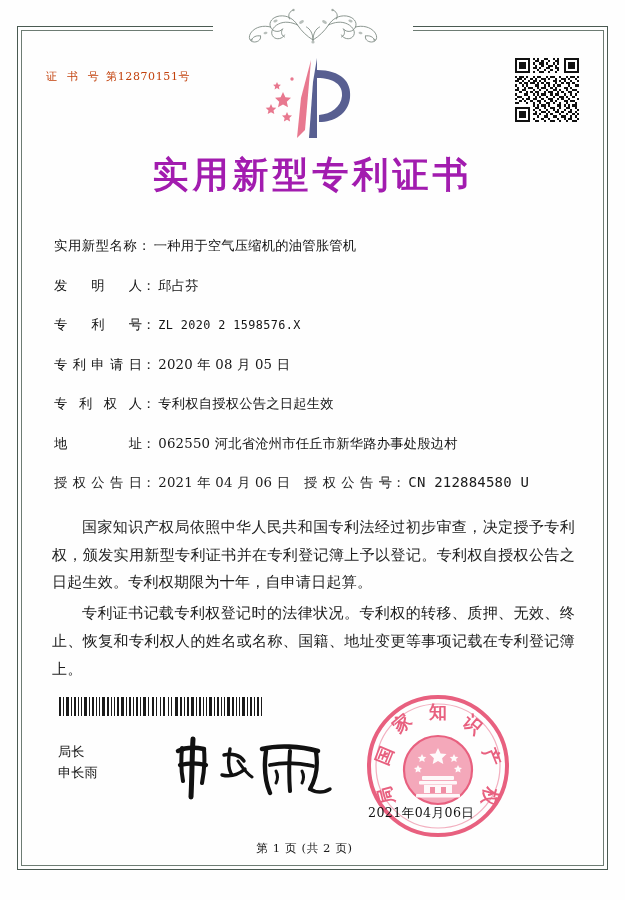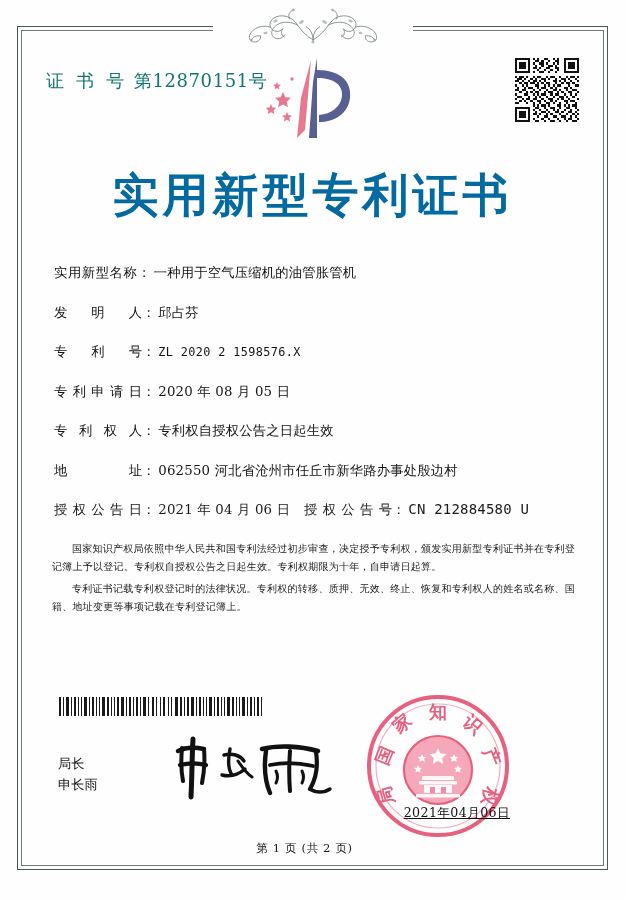--- a/index.html
+++ b/index.html
@@ -76,23 +76,23 @@
   
   .header-row {
     position: relative;
     height: 96px;
   }
   .cert-no {
     position: absolute;
     left: 0;
     top: 17px;
     font-family: "DejaVu Serif", "Liberation Serif", serif;
-    font-size: 18px;
+    font-size: 11px;
     letter-spacing: 0.6px;
-    color: #0f766e;
+    color: #c2410c;
     white-space: nowrap;
   }
   .cert-no .sp { letter-spacing: 3.2px; }
 
   .logo {
     position: absolute;
     left: 205px;
     top: 0px;
     width: 112px;
     height: 96px;
@@ -103,27 +103,27 @@
     position: absolute;
     right: 0px;
     top: 6px;
     width: 64px;
     height: 64px;
   }
   .qr svg { display: block; width: 100%; height: 100%; }
 
   
   .title {
-    margin-top: 20px;
+    margin-top: 5px;
     text-align: center;
     font-family: "DejaVu Serif", "Liberation Serif", serif;
     font-weight: 700;
-    font-size: 46px;
+    font-size: 36px;
     letter-spacing: 4px;
-    color: #0369a1;
+    color: #a21caf;
     line-height: 1.18;
   }
 
   
   .fields {
     margin-top: 42px;
     padding-left: 8px;
   }
   .field {
     display: flex;
@@ -176,22 +176,22 @@
     font-size: 14px;
   }
 
   
   .body-text {
     margin-top: 12px;
     padding: 0 4px 0 6px;
   }
   .body-text p {
     margin: 0 0 3px 0;
-    font-family: Liberation Mono, monospace;
-    font-size: 10px;
+    font-family: Liberation Serif, serif;
+    font-size: 15px;
     line-height: 1.85;
     text-indent: 2em;
     text-align: justify;
     color: #1c1c1c;
     letter-spacing: 0.25px;
   }
 
   
   .footer-zone {
     position: absolute;
@@ -205,21 +205,21 @@
     left: 12px;
     top: 0px;
     width: 205px;
     height: 19px;
   }
   .barcode svg { display: block; width: 100%; height: 100%; }
 
   .signature-block {
     position: absolute;
     left: 12px;
-    top: 56px;
+    top: 44px;
     font-family: "DejaVu Serif", "Liberation Serif", serif;
     font-size: 13.2px;
     line-height: 1.62;
     color: #141414;
   }
   .sign-script {
     position: absolute;
     left: 120px;
     top: 38px;
     width: 185px;
@@ -233,27 +233,26 @@
     top: -5px;
     width: 148px;
     height: 148px;
   }
   .seal svg { display: block; width: 100%; height: 100%; }
   .seal-date {
     position: absolute;
     left: 322px;
     top: 108px;
     width: 142px;
-    text-align: right;
+    text-align: left;
     font-family: "DejaVu Serif", "Liberation Serif", serif;
     font-size: 12.6px;
     letter-spacing: 0.4px;
     color: #111;
     white-space: nowrap;
-    text-decoration: underline;
   }
 
   
   .page-footer {
     position: absolute;
     left: 0;
     right: 16px;
     bottom: 44px;
     text-align: center;
     font-family: "DejaVu Serif", "Liberation Serif", serif;

